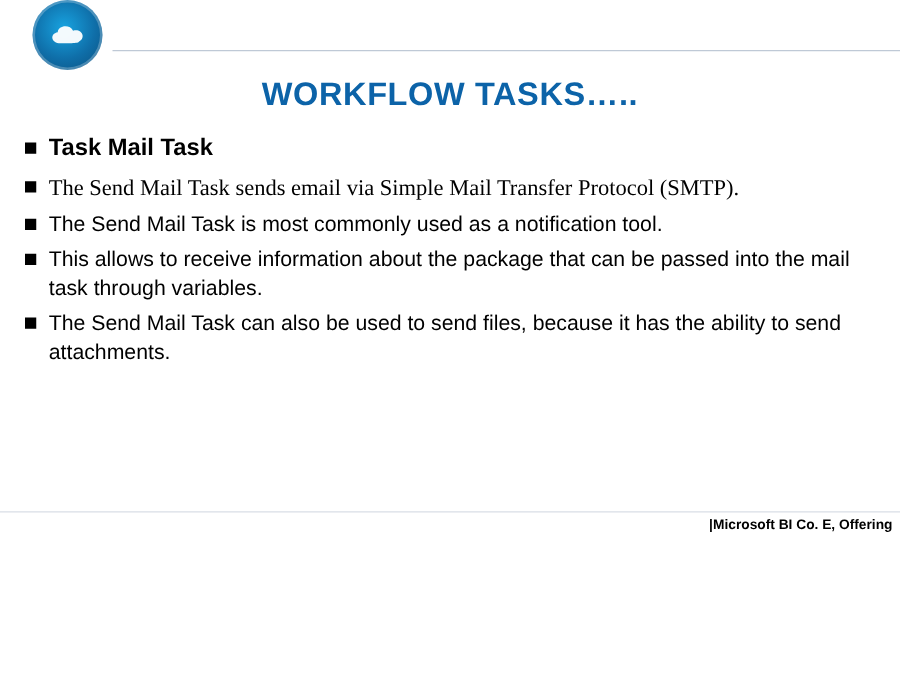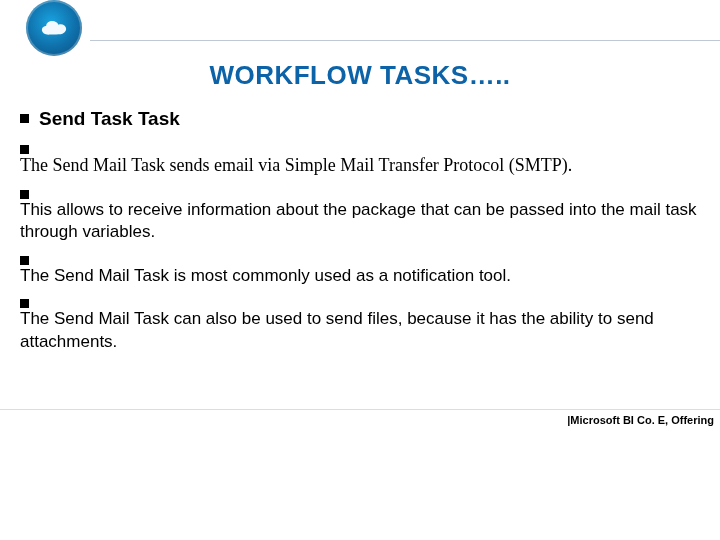--- a/index.html
+++ b/index.html
@@ -26,21 +26,21 @@
     font-size: 26px; font-weight: 700; letter-spacing: 0.5px;
     font-variant: small-caps;
   }
 
   .content {
     position: absolute; top: 106px; left: 20px; right: 20px;
     color: #000; font-size: 17px; line-height: 1.32;
   }
   .section { font-weight: 700; font-size: 19px; margin-bottom: 8px; display: flex; }
   .bullets { list-style: none; }
-  .bullets li { display: flex; margin-bottom: 6px; flex-direction: column; }
+  .bullets li { display: flex; margin-bottom: 6px; }
   .sq { flex: 0 0 auto; width: 9px; height: 9px; background: #000; margin-top: 6px; margin-right: 10px; }
   .section .sq { margin-top: 8px; }
   .b-serif { font-family: "Times New Roman", Times, serif; font-size: 18px; }
   .b-text { flex: 1 1 auto; }
 
   
   .footer-logo {
     position: absolute; left: 18px; bottom: 12px;
     display: flex; align-items: center; gap: 6px;
     color: #0c63a8;
@@ -71,34 +71,34 @@
       <path d="M20 30 C6 30 4 16 16 14 C16 4 34 2 38 12 C50 8 58 22 46 28 C46 30 22 30 20 30 Z" fill="#ffffff" opacity="0.95"></path>
     </svg>
   </div>
   <div class="top-sep"></div>
 
   <div class="title">WORKFLOW TASKS…..</div>
 
   <div class="content">
     <div class="section">
       <span class="sq"></span>
-      <span class="b-text">Send Task Task</span>
+      <span class="b-text">Task Mail Task</span>
     </div>
     <ul class="bullets">
       <li>
         <span class="sq"></span>
         <span class="b-text b-serif">The Send Mail Task sends email via Simple Mail Transfer Protocol (SMTP).</span>
       </li>
       <li>
         <span class="sq"></span>
-        <span class="b-text">This allows to receive information about the package that can be passed into the mail task through variables.</span>
+        <span class="b-text">The Send Mail Task is most commonly used as a notification tool.</span>
       </li>
       <li>
         <span class="sq"></span>
-        <span class="b-text">The Send Mail Task is most commonly used as a notification tool.</span>
+        <span class="b-text">This allows to receive information about the package that can be passed into the mail task through variables.</span>
       </li>
       <li>
         <span class="sq"></span>
         <span class="b-text">The Send Mail Task can also be used to send files, because it has the ability to send attachments.</span>
       </li>
     </ul>
   </div>
 
   <div class="footer-rule"></div>
 

